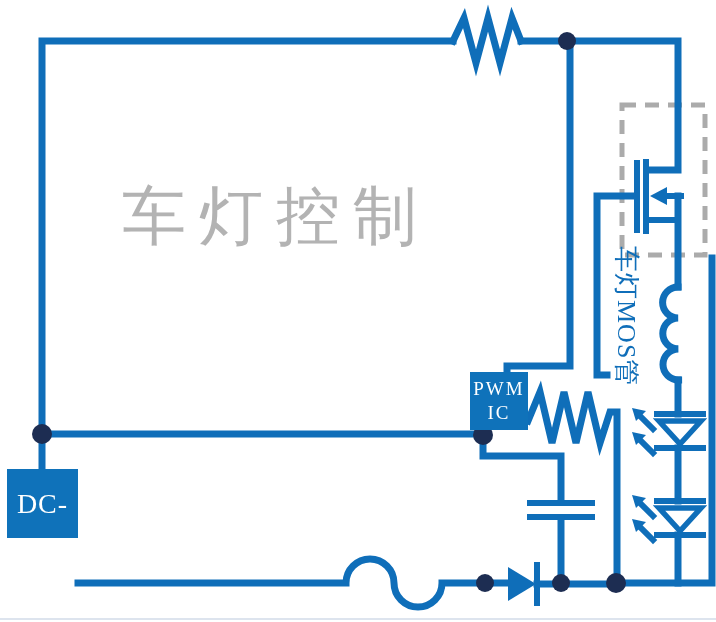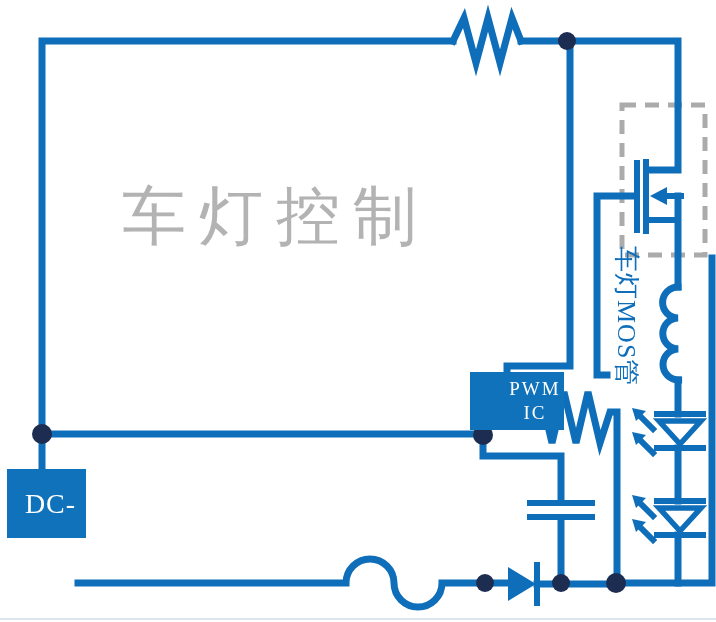--- a/index.html
+++ b/index.html
@@ -8,22 +8,22 @@
   #stage svg{position:absolute;left:0;top:0;}
   .wire{stroke:var(--wire,#0f6eb9);fill:none;stroke-width:7;stroke-linecap:square;stroke-linejoin:miter;}
   .comp{stroke:var(--wire,#0f6eb9);fill:none;stroke-width:6;stroke-linecap:square;}
   .comp-thick{stroke:var(--wire,#0f6eb9);fill:none;stroke-width:7;stroke-linecap:square;}
   .openpoly{stroke:var(--wire,#0f6eb9);fill:#ffffff;stroke-width:5.5;stroke-linejoin:miter;}
   .fillb{fill:var(--wire,#0f6eb9);stroke:none;}
   .dot{fill:var(--junction,#1d2d52);stroke:none;}
   .dash{stroke:var(--dashed,#ababab);fill:none;stroke-width:5;stroke-dasharray:14 9;}
   .termbox{position:absolute;background:var(--box,#0f72ba);color:#fff;
            font-family:"Liberation Serif", serif;display:flex;align-items:center;justify-content:center;}
-  .dcbox{width:71px;height:69px;font-size:28px;letter-spacing:1px;padding-left:8px;}
-  .pwmbox{width:58px;height:58px;flex-direction:column;font-size:19px;line-height:1.25;letter-spacing:2px;padding-left:36px;}
+  .dcbox{width:71px;height:69px;font-size:28px;letter-spacing:1px;}
+  .pwmbox{width:58px;height:58px;flex-direction:column;font-size:19px;line-height:1.25;letter-spacing:2px;}
   #watermark{position:absolute;left:122px;top:184px;font-size:64px;letter-spacing:13px;
              color:var(--watermark,#b3b3b3);white-space:nowrap;line-height:1;}
   #moslabel{position:absolute;left:643px;top:246px;width:140px;height:34px;
             transform:rotate(90deg);transform-origin:top left;
             color:var(--wire,#0f6eb9);font-size:26px;letter-spacing:1px;
             font-family:"Liberation Serif", serif;white-space:nowrap;line-height:34px;}
   #bottom-edge{position:absolute;left:0;top:618px;width:716px;height:2px;background:var(--edge,#dde4ee);}
 </style>
 </head>
 <body>

